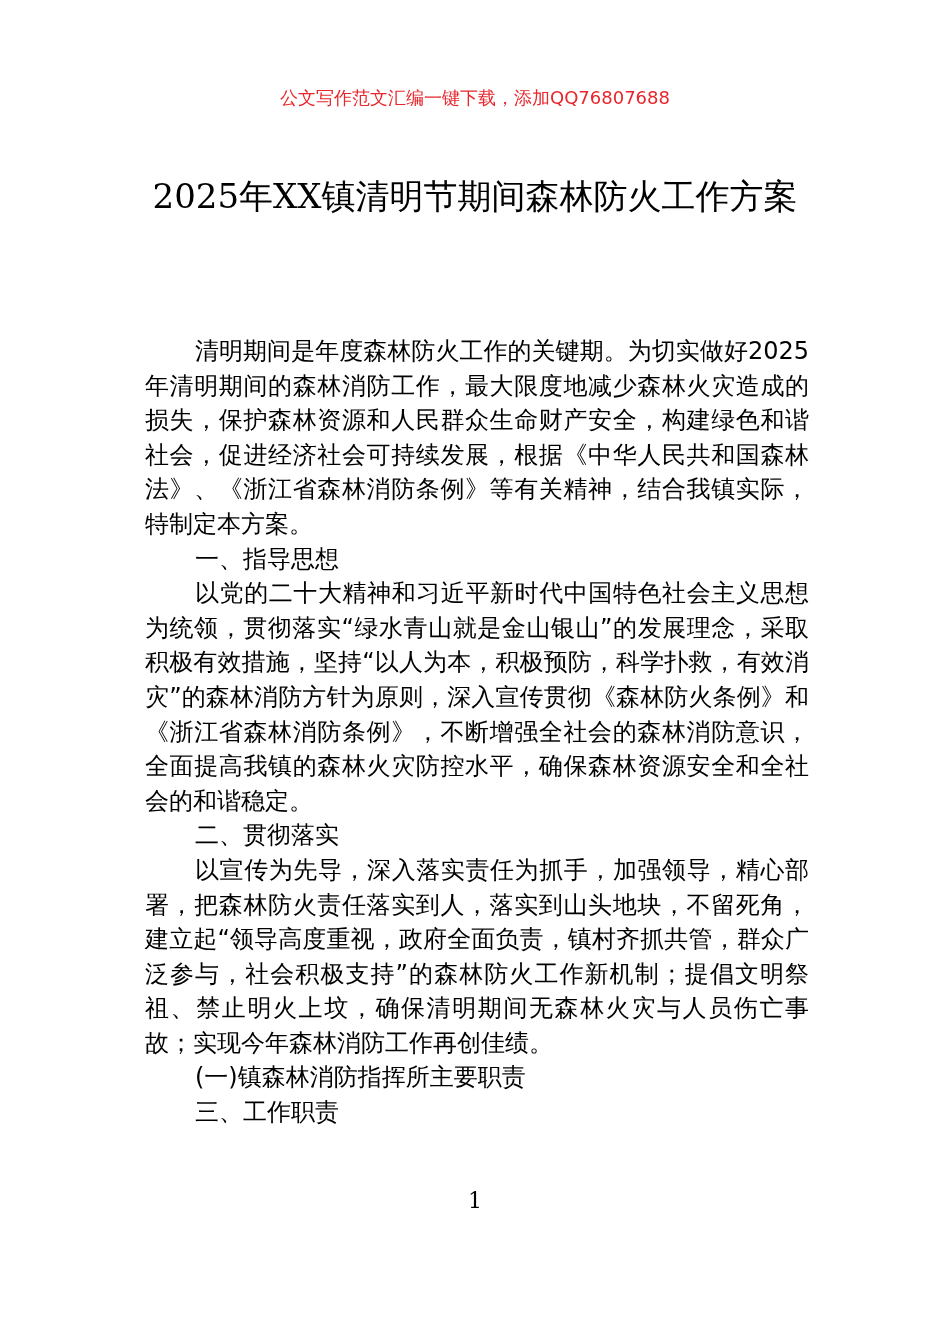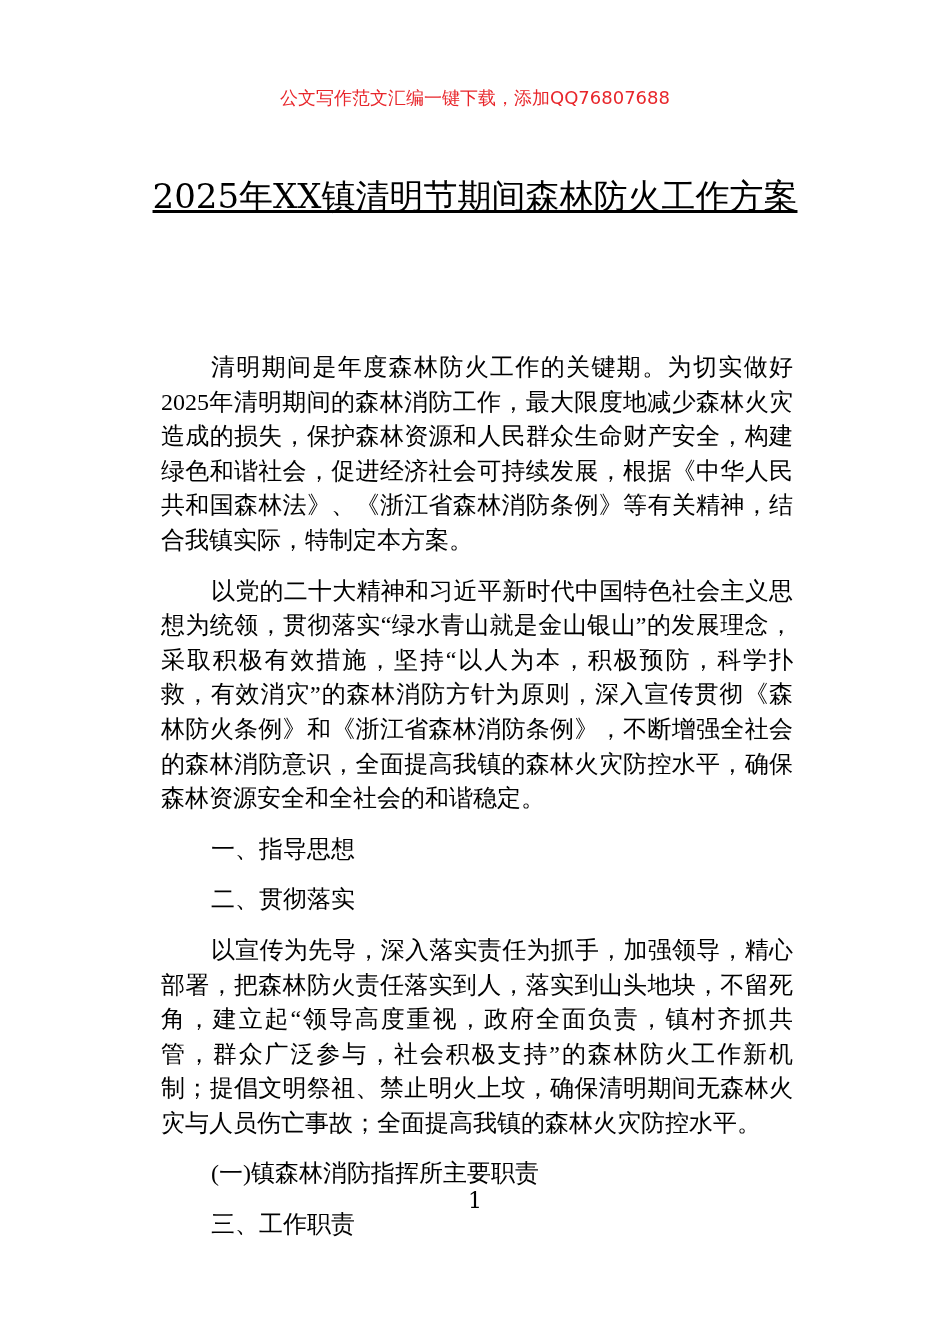--- a/index.html
+++ b/index.html
@@ -5,46 +5,46 @@
   html, body { margin: 0; padding: 0; background: #ffffff; }
   body { width: 950px; height: 1344px; position: relative; overflow: hidden; }
   .page { position: absolute; left: 0; top: 0; width: 898px; height: 1344px; background: #ffffff; border-radius: 16px; }
   .watermark {
     position: absolute; left: 0; top: 86px; width: 950px; text-align: center;
     color: #e8262b; font-family: "DejaVu Sans", sans-serif; font-size: 18px; line-height: 24px;
     letter-spacing: 0px;
   }
   .title {
     position: absolute; left: 145px; top: 160px; width: 660px; text-align: center;
-    color: #000; font-family: "DejaVu Serif", serif; font-size: 34px; line-height: 72px; text-decoration: underline;
+    color: #000; font-family: "DejaVu Serif", serif; font-size: 34px; line-height: 72px;
   }
   .body {
     position: absolute; left: 145px; top: 334px; width: 664px;
     color: #000; font-family: "DejaVu Sans", sans-serif; font-size: 24px; line-height: 34.6px;
     text-align: justify;
   }
-  .body p { margin: 16px; font-family: Liberation Serif, serif; }
+  .body p { margin: 0; }
   .indent { text-indent: 50px; }
   .pagenum {
     position: absolute; left: 0; top: 1188px; width: 950px; text-align: center;
     font-family: "DejaVu Serif", serif; font-size: 22px; color: #000;
   }
 </style>
 </head>
 <body>
 
 <div class="page">
   <div class="watermark">公文写作范文汇编一键下载，添加QQ76807688</div>
 
   <div class="title">2025年XX镇清明节期间森林防火工作方案</div>
 
   <div class="body">
     <p class="indent">清明期间是年度森林防火工作的关键期。为切实做好2025年清明期间的森林消防工作，最大限度地减少森林火灾造成的损失，保护森林资源和人民群众生命财产安全，构建绿色和谐社会，促进经济社会可持续发展，根据《中华人民共和国森林法》、《浙江省森林消防条例》等有关精神，结合我镇实际，特制定本方案。</p>
+    <p class="indent">一、指导思想</p>
     <p class="indent">以党的二十大精神和习近平新时代中国特色社会主义思想为统领，贯彻落实“绿水青山就是金山银山”的发展理念，采取积极有效措施，坚持“以人为本，积极预防，科学扑救，有效消灾”的森林消防方针为原则，深入宣传贯彻《森林防火条例》和《浙江省森林消防条例》，不断增强全社会的森林消防意识，全面提高我镇的森林火灾防控水平，确保森林资源安全和全社会的和谐稳定。</p>
-    <p class="indent">一、指导思想</p>
     <p class="indent">二、贯彻落实</p>
-    <p class="indent">以宣传为先导，深入落实责任为抓手，加强领导，精心部署，把森林防火责任落实到人，落实到山头地块，不留死角，建立起“领导高度重视，政府全面负责，镇村齐抓共管，群众广泛参与，社会积极支持”的森林防火工作新机制；提倡文明祭祖、禁止明火上坟，确保清明期间无森林火灾与人员伤亡事故；全面提高我镇的森林火灾防控水平。</p>
+    <p class="indent">以宣传为先导，深入落实责任为抓手，加强领导，精心部署，把森林防火责任落实到人，落实到山头地块，不留死角，建立起“领导高度重视，政府全面负责，镇村齐抓共管，群众广泛参与，社会积极支持”的森林防火工作新机制；提倡文明祭祖、禁止明火上坟，确保清明期间无森林火灾与人员伤亡事故；实现今年森林消防工作再创佳绩。</p>
     <p class="indent">(一)镇森林消防指挥所主要职责</p>
     <p class="indent">三、工作职责</p>
   </div>
 
   <div class="pagenum">1</div>
 </div>
 
 </body></html>

